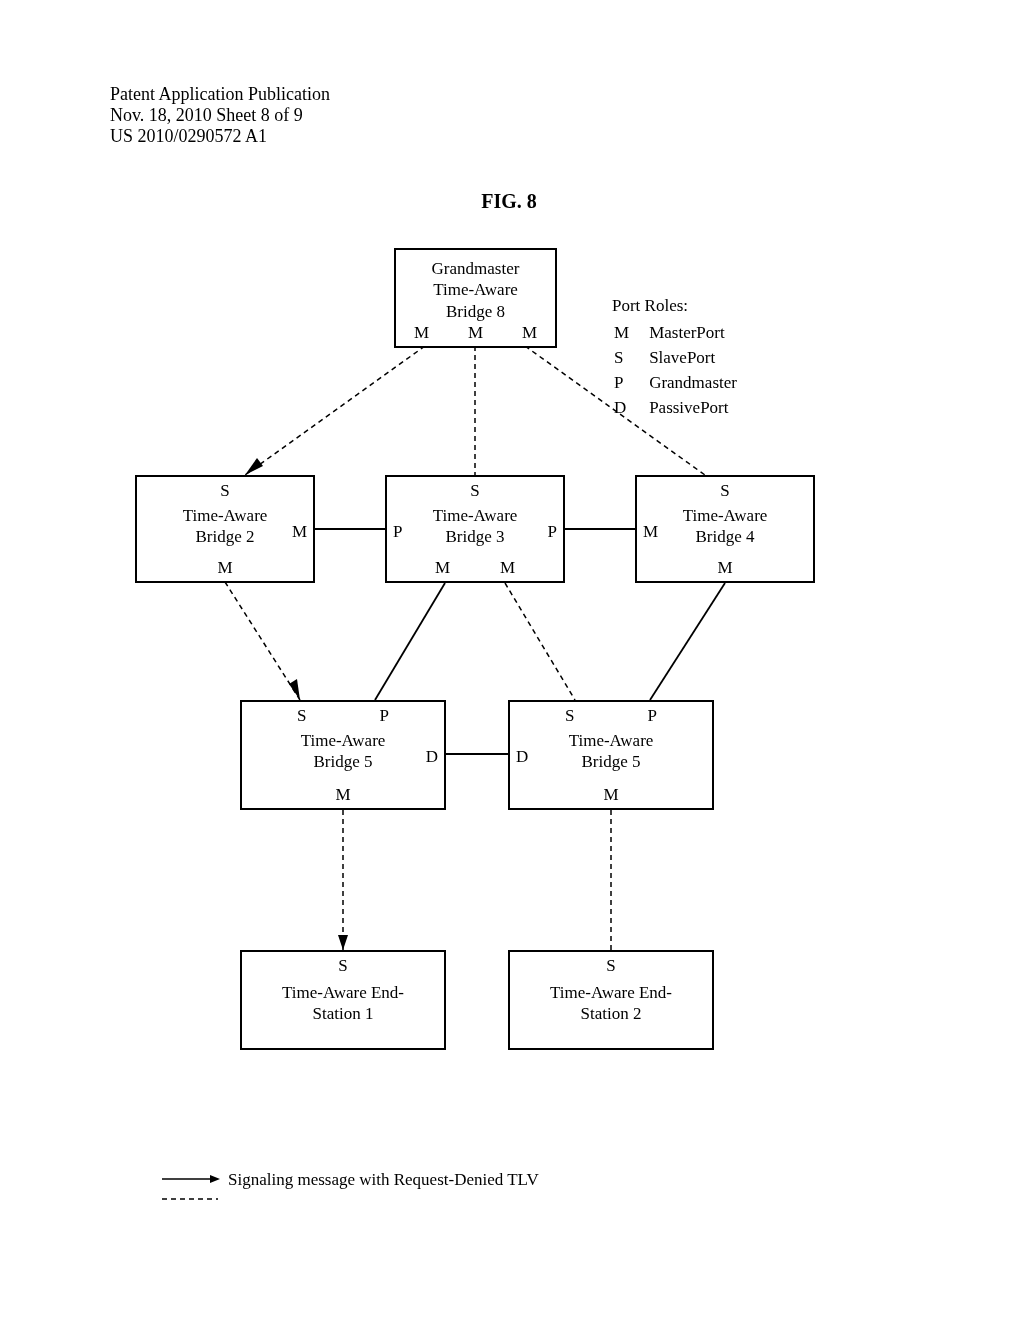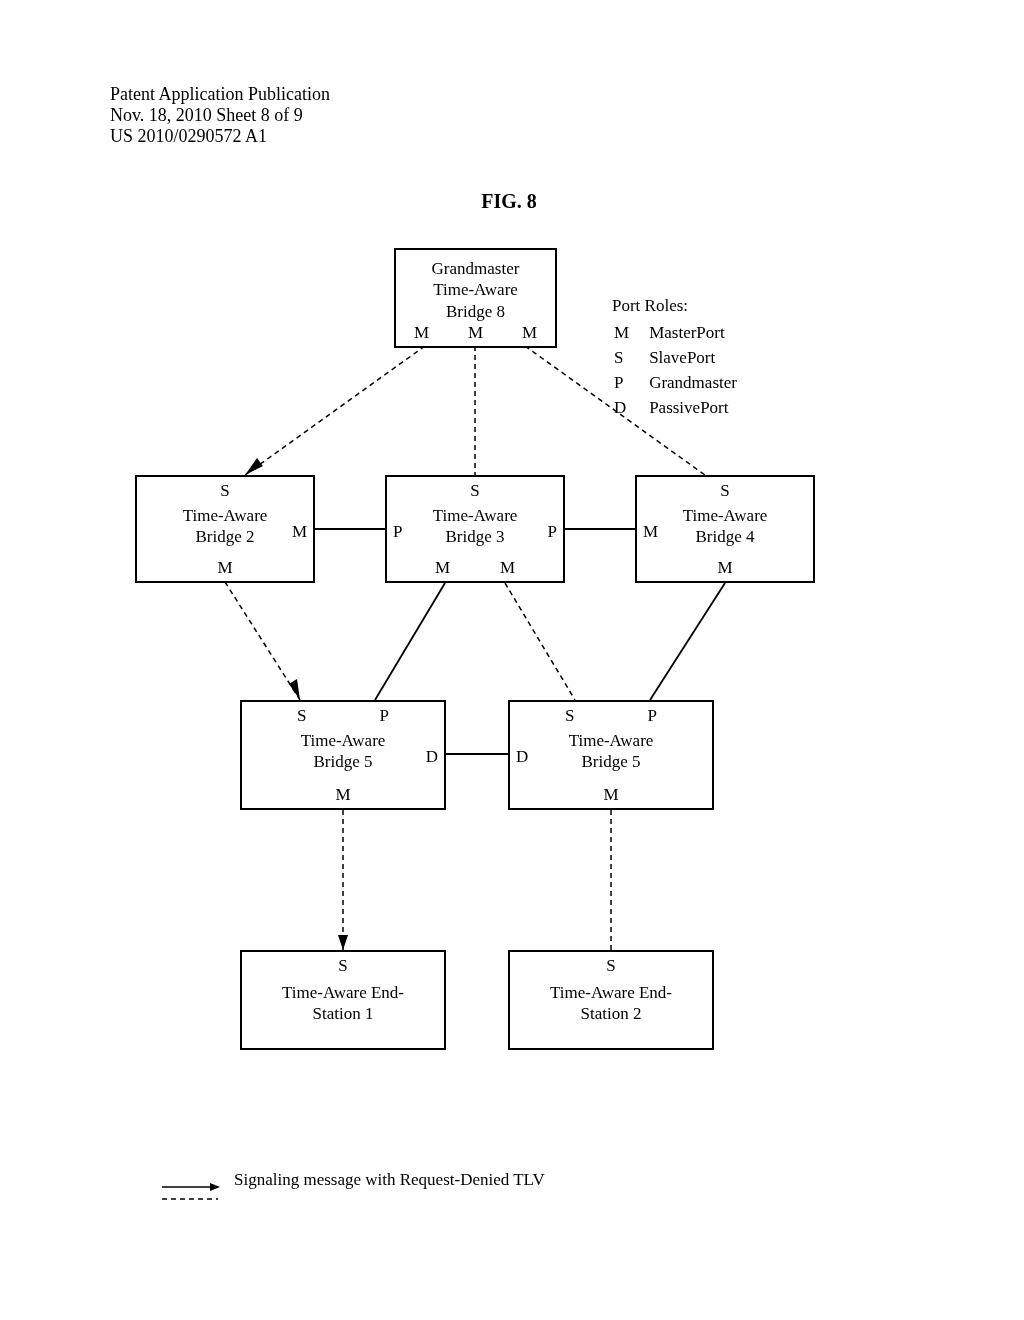--- a/index.html
+++ b/index.html
@@ -77,22 +77,22 @@
     }
     .bottom-legend {
       position: absolute;
       bottom: 115px;
       left: 162px;
       font-size: 17px;
       line-height: 1.6;
     }
     .bottom-legend div {
       display: flex;
-      align-items: flex-end;
-      gap: 12px;
+      align-items: center;
+      gap: 6px;
     }
     .arrow-marker {
       display: inline-block;
     }
   </style>
 </head>
 <body>
 
 <div class="header">
   <span>Patent Application Publication</span>

